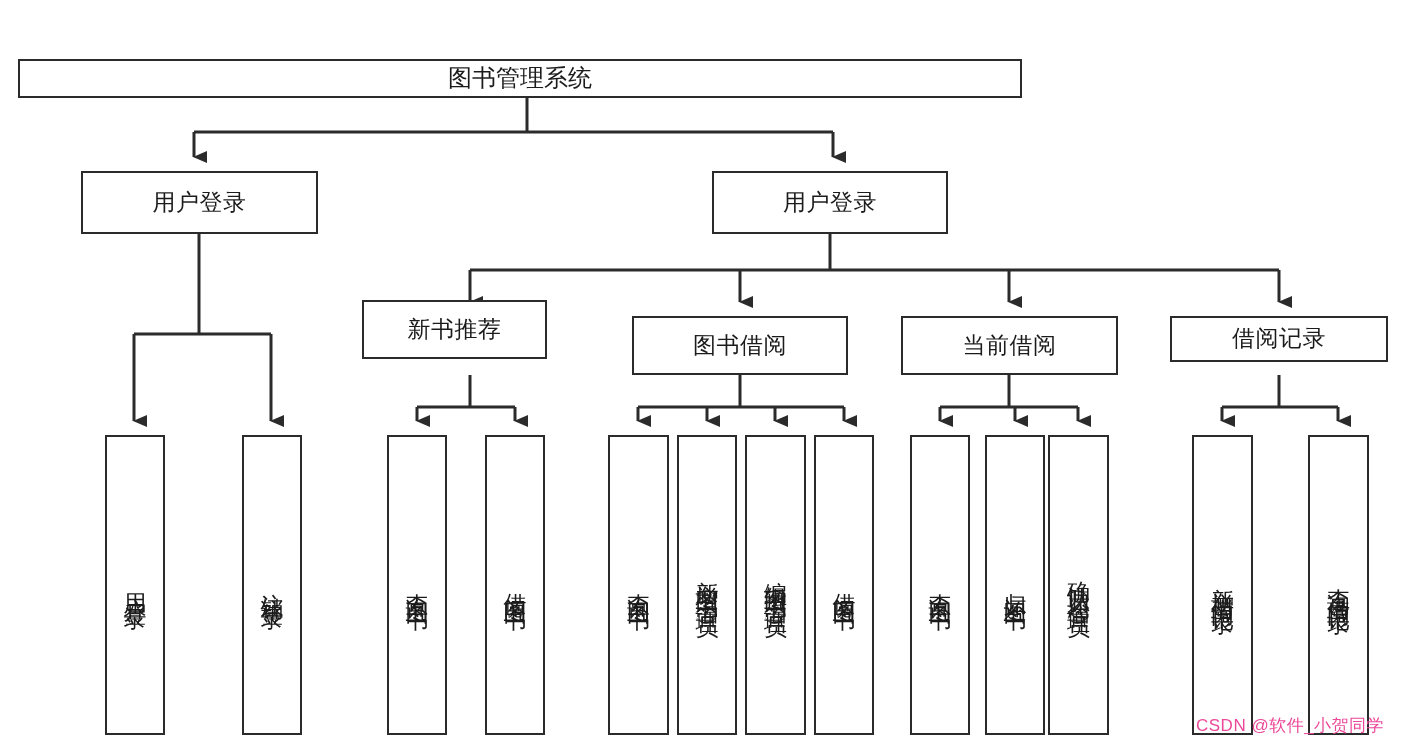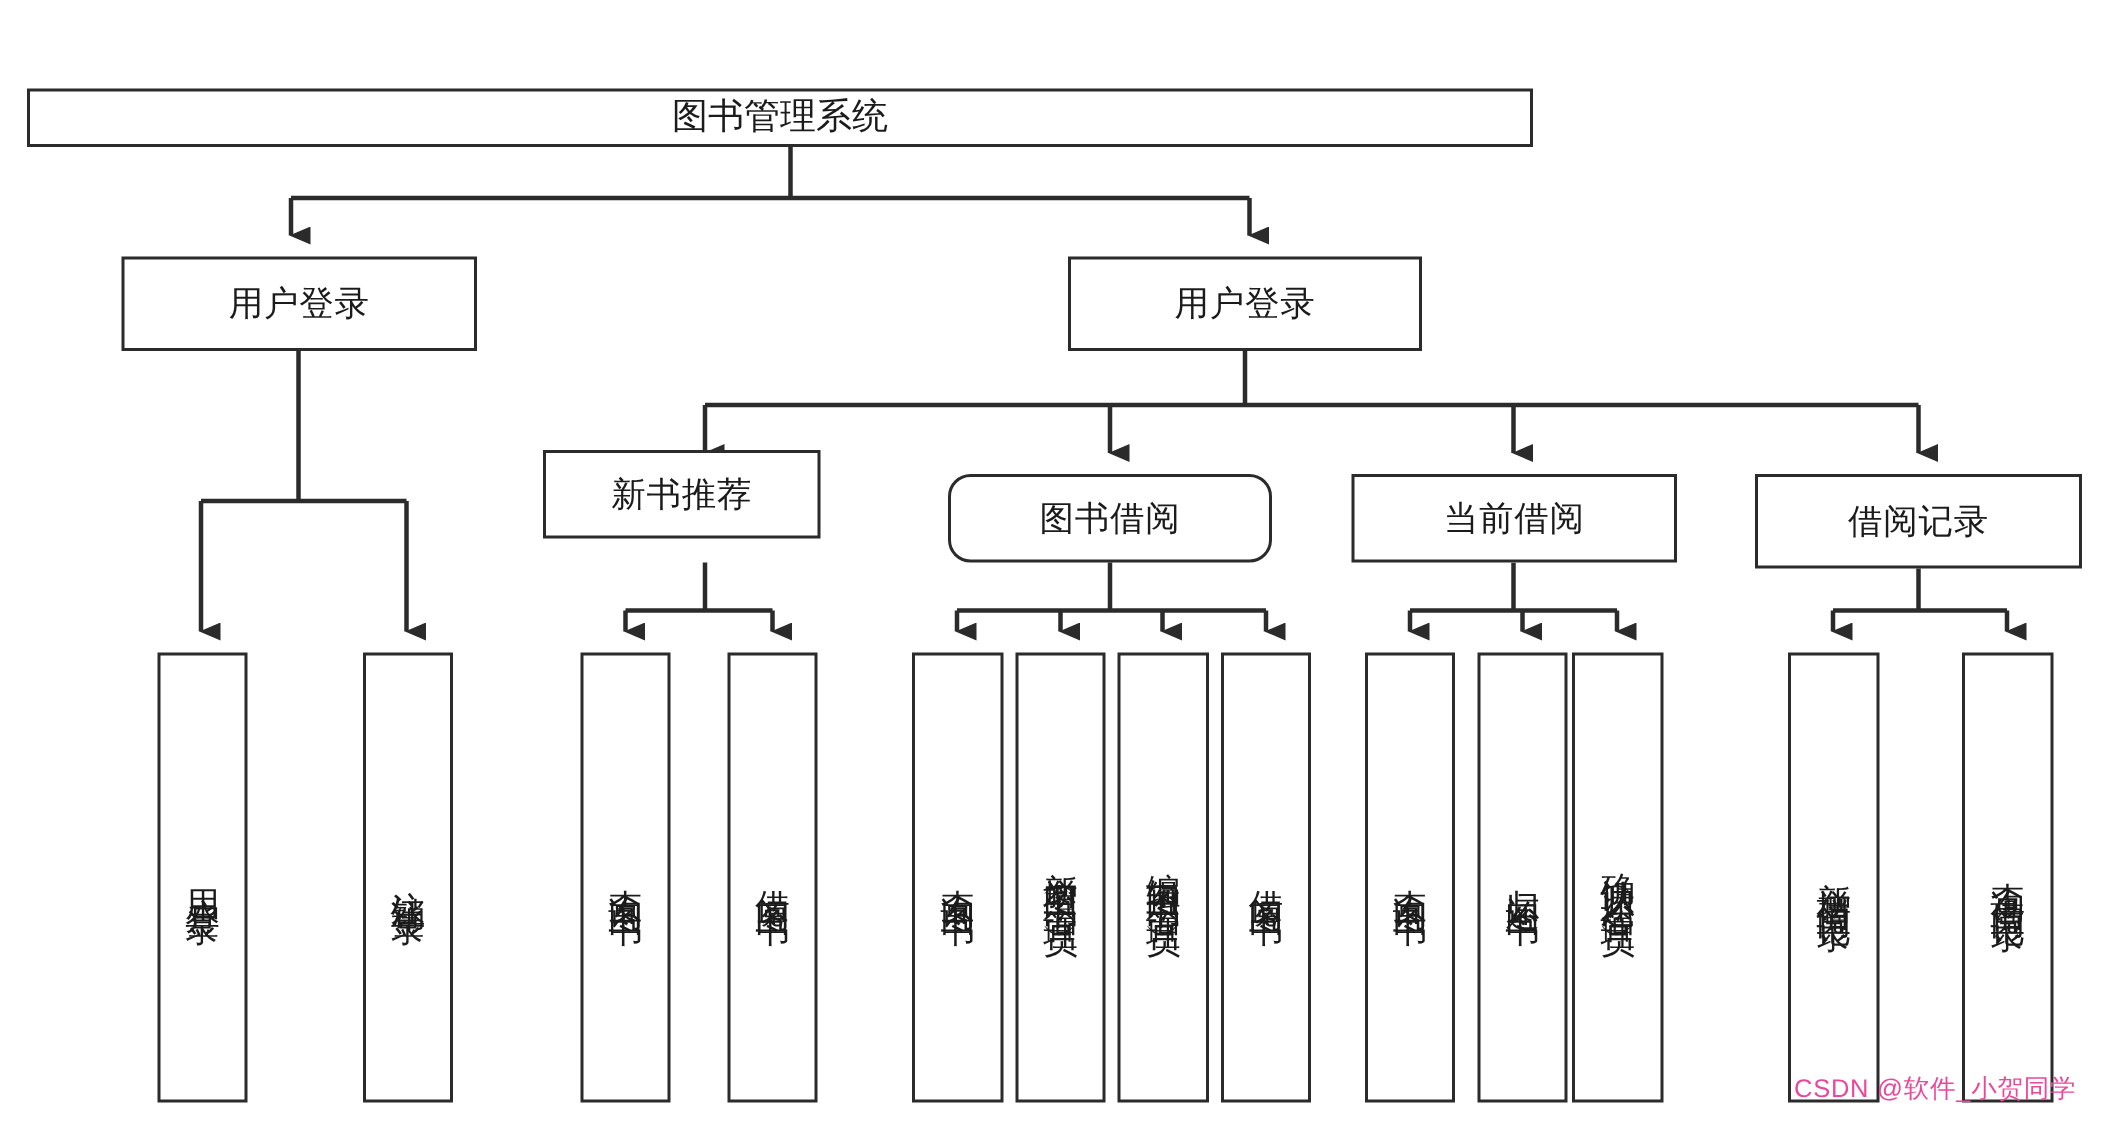--- a/index.html
+++ b/index.html
@@ -128,27 +128,27 @@
   <div class="node-box h" style="left:81px; top:171px; width:237px; height:63px;">
     <span>用户登录</span>
   </div>
   <div class="node-box h" style="left:712px; top:171px; width:236px; height:63px;">
     <span>用户登录</span>
   </div>
 
   <div class="node-box h" style="left:362px; top:300px; width:185px; height:59px;">
     <span>新书推荐</span>
   </div>
-  <div class="node-box h" style="left:632px; top:316px; width:216px; height:59px;border-radius:15px;">
+  <div class="node-box h" style="left:632px; top:316px; width:216px; height:59px;">
     <span>图书借阅</span>
   </div>
   <div class="node-box h" style="left:901px; top:316px; width:217px; height:59px;">
     <span>当前借阅</span>
   </div>
-  <div class="node-box h" style="left:1170px; top:316px; width:218px; height:63px;">
+  <div class="node-box h" style="left:1170px; top:316px; width:218px; height:46px;">
     <span>借阅记录</span>
   </div>
 
   <div class="node-box v" style="left:105px; top:435px; width:60px; height:300px;">
     <span class="vtext">用户登录</span>
   </div>
   <div class="node-box v" style="left:242px; top:435px; width:60px; height:300px;">
     <span class="vtext">注销登录</span>
   </div>
 

